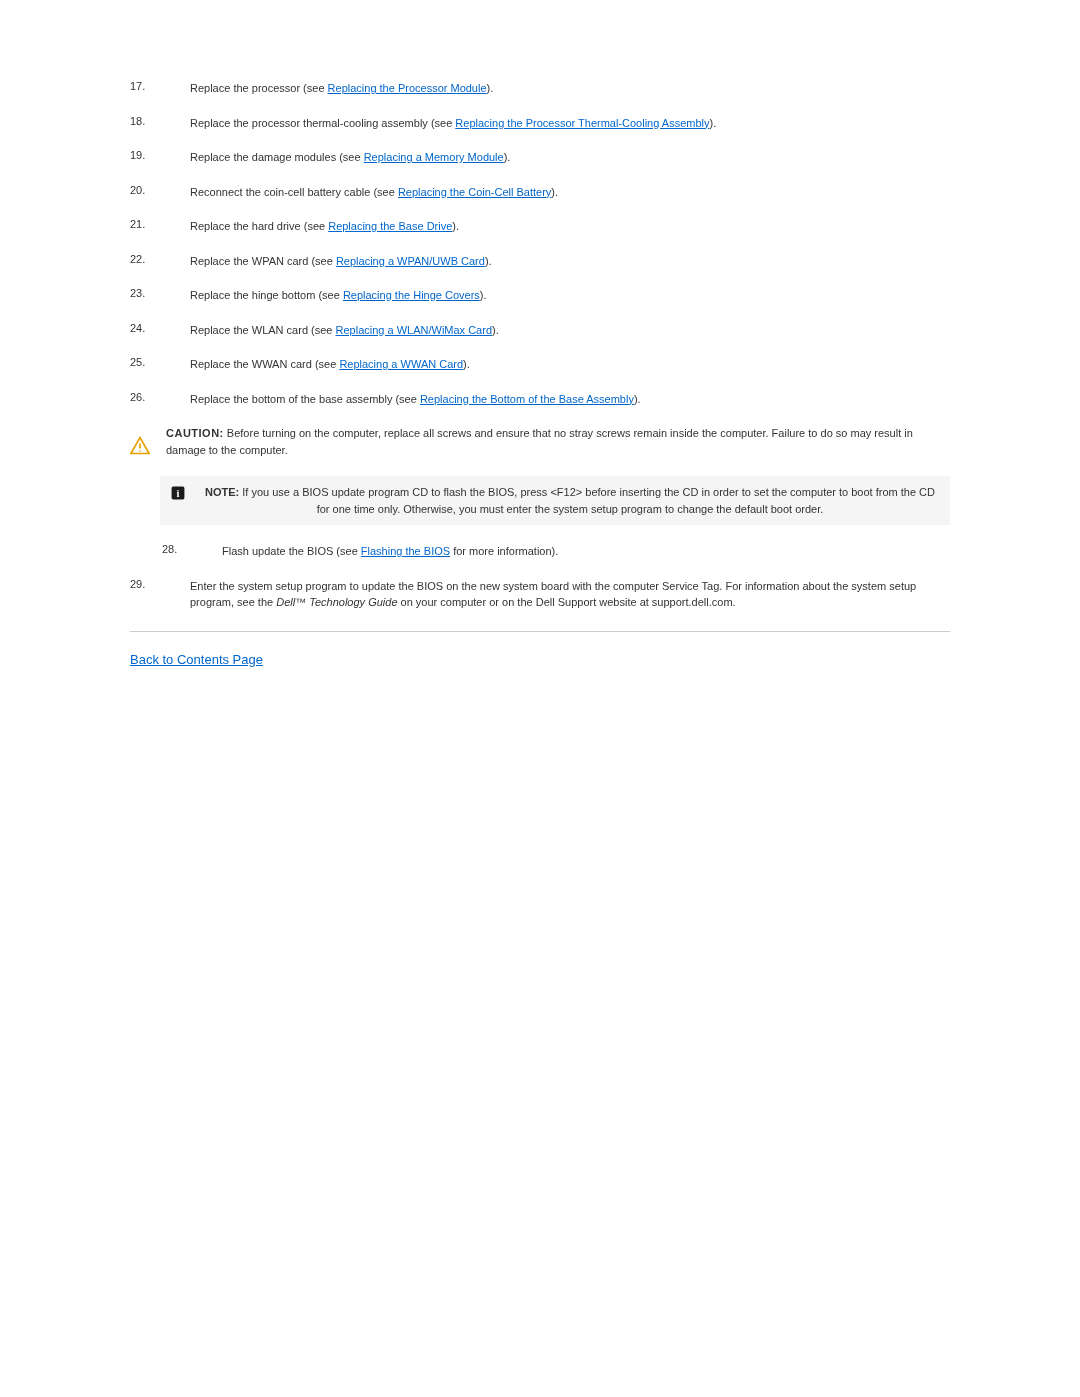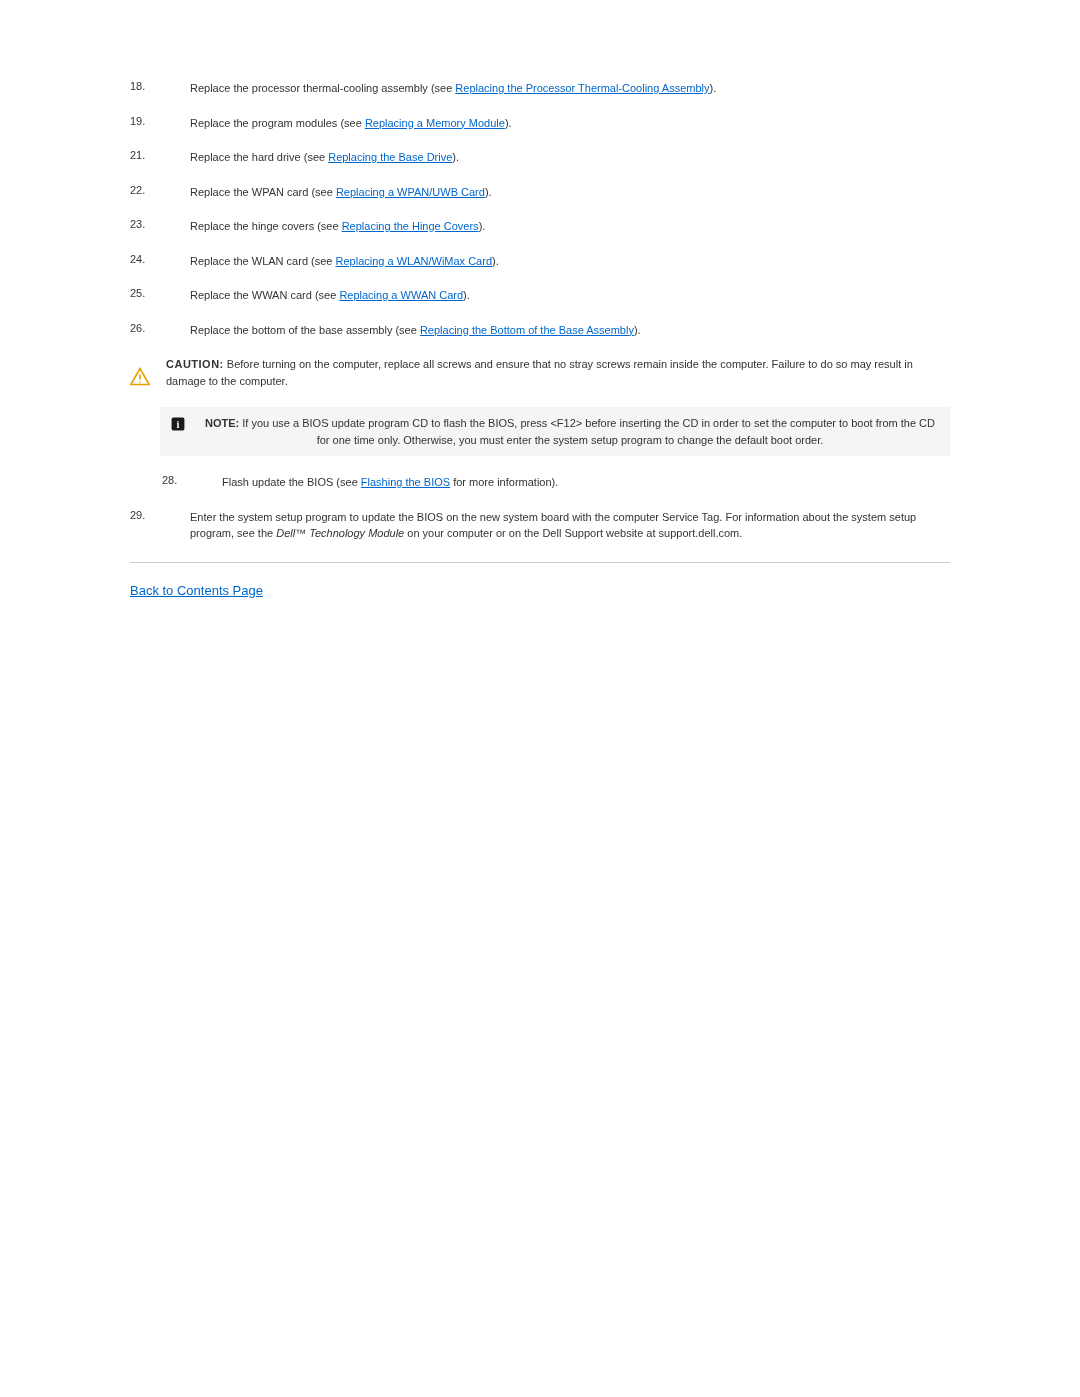--- a/index.html
+++ b/index.html
@@ -107,54 +107,66 @@
       font-size: 13px;
     }
   </style>
 </head>
 <body>
 
 <div class="page-container">
 
   <ul class="step-list">
 
+    <li class="step-item">
+      <span class="step-number">17.</span>
+      <span class="step-text">
+        <span>Replace the processor (see </span><a href="#">Replacing the Processor Module</a><span>).</span>
+      </span>
+    </li>
 
     <li class="step-item">
       <span class="step-number">18.</span>
       <span class="step-text">
         <span>Replace the processor thermal-cooling assembly (see </span><a href="#">Replacing the Processor Thermal-Cooling Assembly</a><span>).</span>
       </span>
     </li>
 
     <li class="step-item">
       <span class="step-number">19.</span>
       <span class="step-text">
-        <span>Replace the program modules (see </span><a href="#">Replacing a Memory Module</a><span>).</span>
-      </span>
-    </li>
-
+        <span>Replace the damage modules (see </span><a href="#">Replacing a Memory Module</a><span>).</span>
+      </span>
+    </li>
+
+    <li class="step-item">
+      <span class="step-number">20.</span>
+      <span class="step-text">
+        <span>Reconnect the coin-cell battery cable (see </span><a href="#">Replacing the Coin-Cell Battery</a><span>).</span>
+      </span>
+    </li>
 
     <li class="step-item">
       <span class="step-number">21.</span>
       <span class="step-text">
         <span>Replace the hard drive (see </span><a href="#">Replacing the Base Drive</a><span>).</span>
       </span>
     </li>
 
     <li class="step-item">
       <span class="step-number">22.</span>
       <span class="step-text">
         <span>Replace the WPAN card (see </span><a href="#">Replacing a WPAN/UWB Card</a><span>).</span>
       </span>
     </li>
 
     <li class="step-item">
       <span class="step-number">23.</span>
       <span class="step-text">
-        <span>Replace the hinge covers (see </span><a href="#">Replacing the Hinge Covers</a><span>).</span>
+        <span>Replace the hinge bottom (see </span><a href="#">Replacing the Hinge Covers</a><span>).</span>
       </span>
     </li>
 
     <li class="step-item">
       <span class="step-number">24.</span>
       <span class="step-text">
         <span>Replace the WLAN card (see </span><a href="#">Replacing a WLAN/WiMax Card</a><span>).</span>
       </span>
     </li>
 
@@ -203,21 +215,21 @@
   <div class="step-item" style="margin-top:18px;margin-left:32px;">
     <span class="step-number">28.</span>
     <span class="step-text">
       <span>Flash update the BIOS (see </span><a href="#">Flashing the BIOS</a><span> for more information).</span>
     </span>
   </div>
 
   <div class="step-item">
     <span class="step-number">29.</span>
     <span class="step-text">
-      <span>Enter the system setup program to update the BIOS on the new system board with the computer Service Tag. For information about the system setup program, see the </span><em>Dell™ Technology Module</em><span> on your computer or on the Dell Support website at support.dell.com.</span>
+      <span>Enter the system setup program to update the BIOS on the new system board with the computer Service Tag. For information about the system setup program, see the </span><em>Dell™ Technology Guide</em><span> on your computer or on the Dell Support website at support.dell.com.</span>
     </span>
   </div>
 
   <hr class="divider">
 
   <div class="back-link">
     <a href="#">Back to Contents Page</a>
   </div>
 
 </div>

